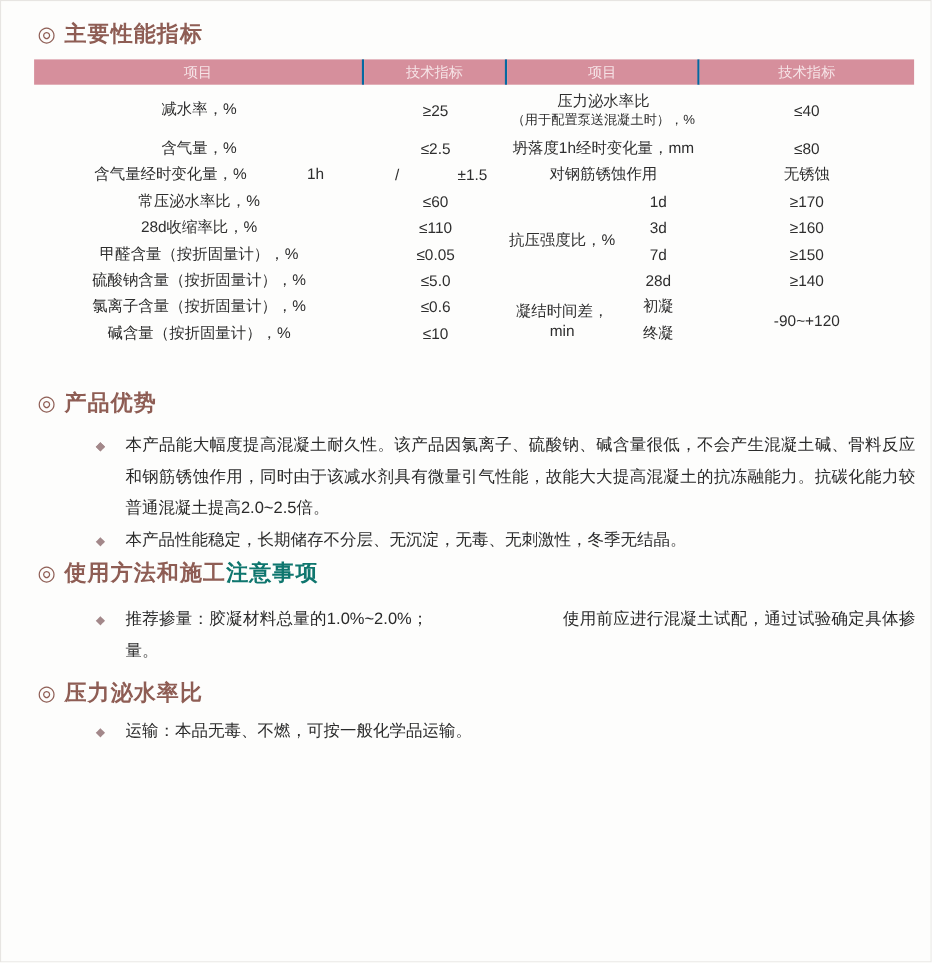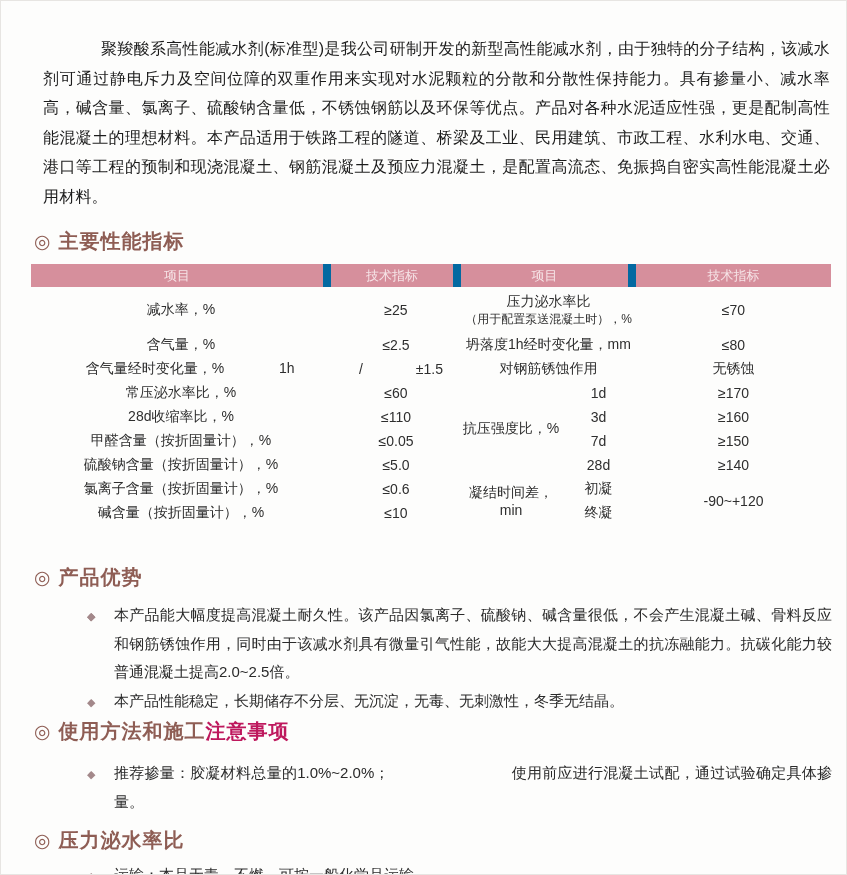--- a/index.html
+++ b/index.html
@@ -28,21 +28,21 @@
   .heading {
     padding-left: 33px;
     font-size: 20px;
     font-weight: bold;
     color: #8e5d54;
     letter-spacing: 1px;
     height: 28px;
     line-height: 28px;
   }
   .heading .hmark { font-weight: normal; margin-right: 7px; font-size: 19px; }
-  .heading .faded { color: #be185d; }
+  .heading .faded { color: #0f766e; }
   .h-perf { margin-top: 16px; }
   .h-adv  { margin-top: 38px; }
   .h-use  { margin-top: 2px; }
   .h-pack { margin-top: 10px; }
   
   table.perf {
     margin: 9px 0 0 30px;
     width: 800px;
     border-collapse: separate;
     border-spacing: 0;
@@ -52,21 +52,21 @@
   table.perf col.c2 { width: 130px; }
   table.perf col.c3a { width: 100px; }
   table.perf col.c3b { width: 75px; }
   table.perf col.c4 { width: 195px; }
   table.perf th {
     background: #d68f9c;
     color: #f6e4e7;
     font-weight: normal;
     font-size: 13px;
     height: 23px;
-    border-right: 8px solid #0369a1;
+    border-right: 2px solid #0369a1;
   }
   table.perf th:last-child { border-right: none; }
   table.perf td {
     font-size: 14px;
     color: #2e2e2e;
     text-align: center;
     vertical-align: middle;
     height: 24px;
     padding: 0;
   }
@@ -97,21 +97,20 @@
   }
   .usage-line .note { margin-left: 118px; }
   .pack-bullets { margin-top: 7px; }
   .pack-bullets .bullet { line-height: 28px; }
 </style>
 </head>
 <body>
 
 <div class="page">
 
-  <p class="intro">聚羧酸系高性能减水剂(标准型)是我公司研制开发的新型高性能减水剂，由于独特的分子结构，该减水剂可通过静电斥力及空间位障的双重作用来实现对水泥颗粒的分散和分散性保持能力。具有掺量小、减水率高，碱含量、氯离子、硫酸钠含量低，不锈蚀钢筋以及环保等优点。产品对各种水泥适应性强，更是配制高性能混凝土的理想材料。本产品适用于铁路工程的隧道、桥梁及工业、民用建筑、市政工程、水利水电、交通、港口等工程的预制和现浇混凝土、钢筋混凝土及预应力混凝土，是配置高流态、免振捣自密实高性能混凝土必用材料。</p>
 
   <div class="heading h-perf">
     <span class="hmark">◎</span><span>主要性能指标</span>
   </div>
 
   <table class="perf">
     <colgroup>
       <col class="c1">
         <col class="c2">
         <col class="c3a">
@@ -127,21 +126,21 @@
       </tr>
     </thead>
     <tbody>
       <tr class="tall">
         <td>减水率，%</td>
         <td>≥25</td>
         <td colspan="2" class="two-line">
           <div>压力泌水率比</div>
           <div class="line2">（用于配置泵送混凝土时），%</div>
         </td>
-        <td>≤70</td>
+        <td>≤40</td>
       </tr>
       <tr>
         <td>含气量，%</td>
         <td>≤2.5</td>
         <td colspan="2">坍落度1h经时变化量，mm</td>
         <td>≤80</td>
       </tr>
       <tr>
         <td>
           <div class="split-cell">

